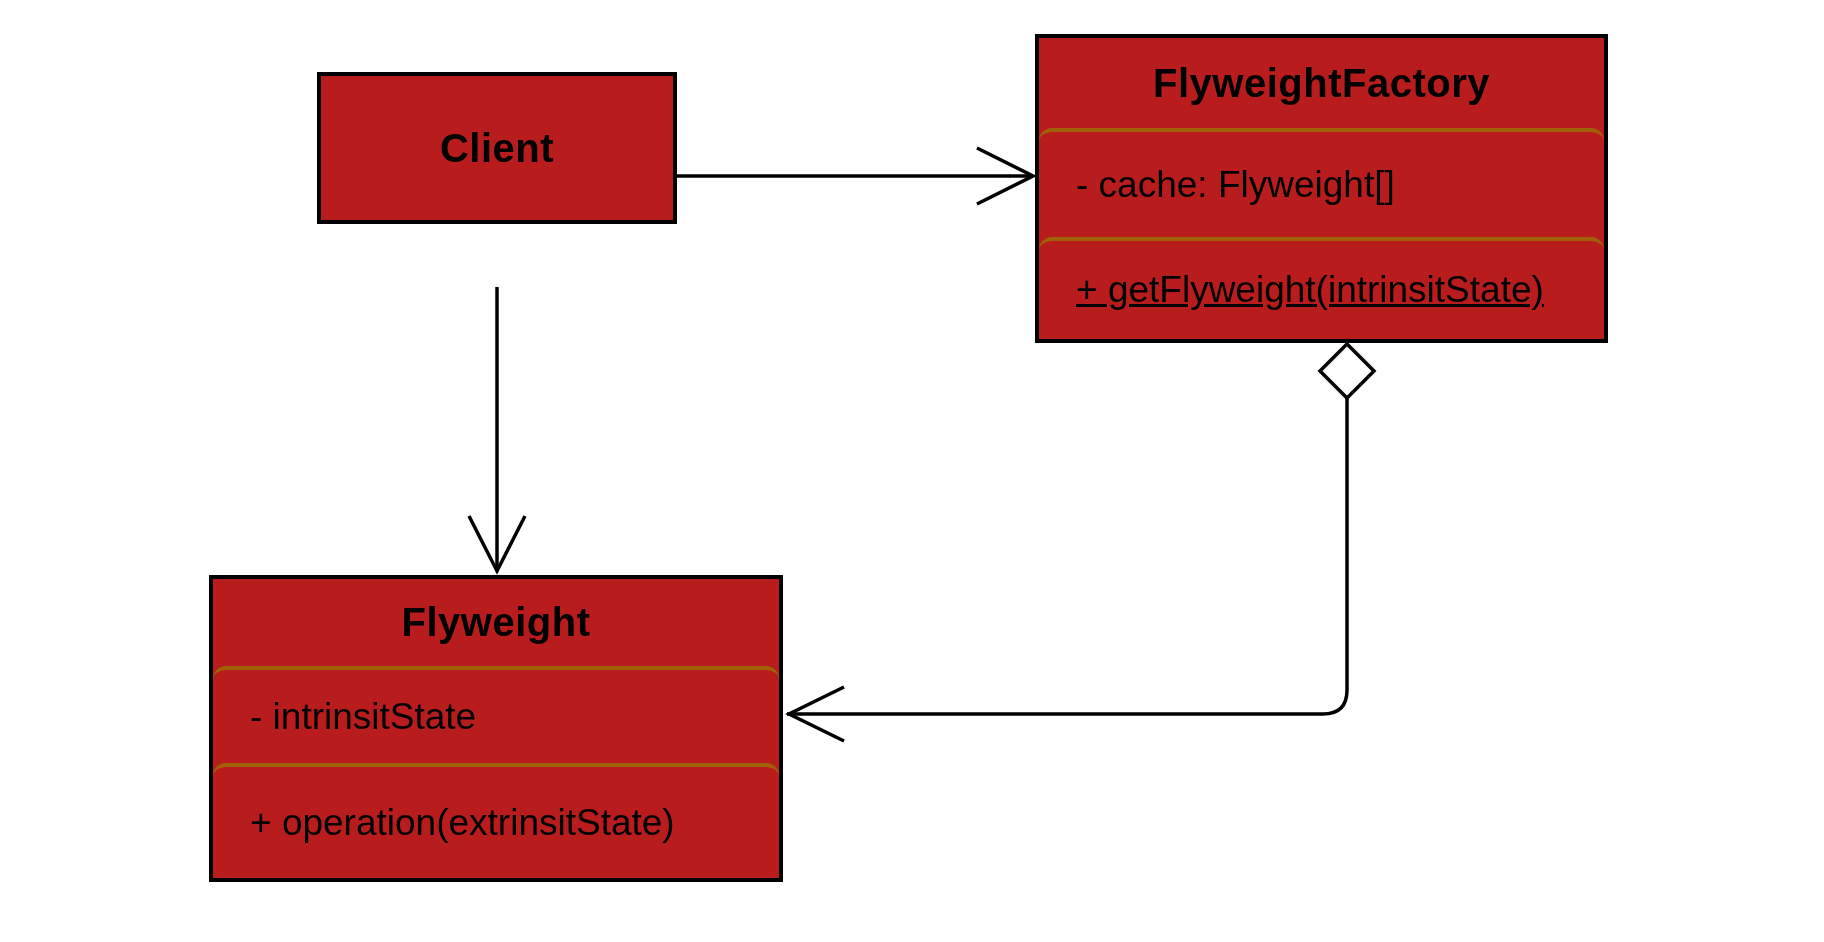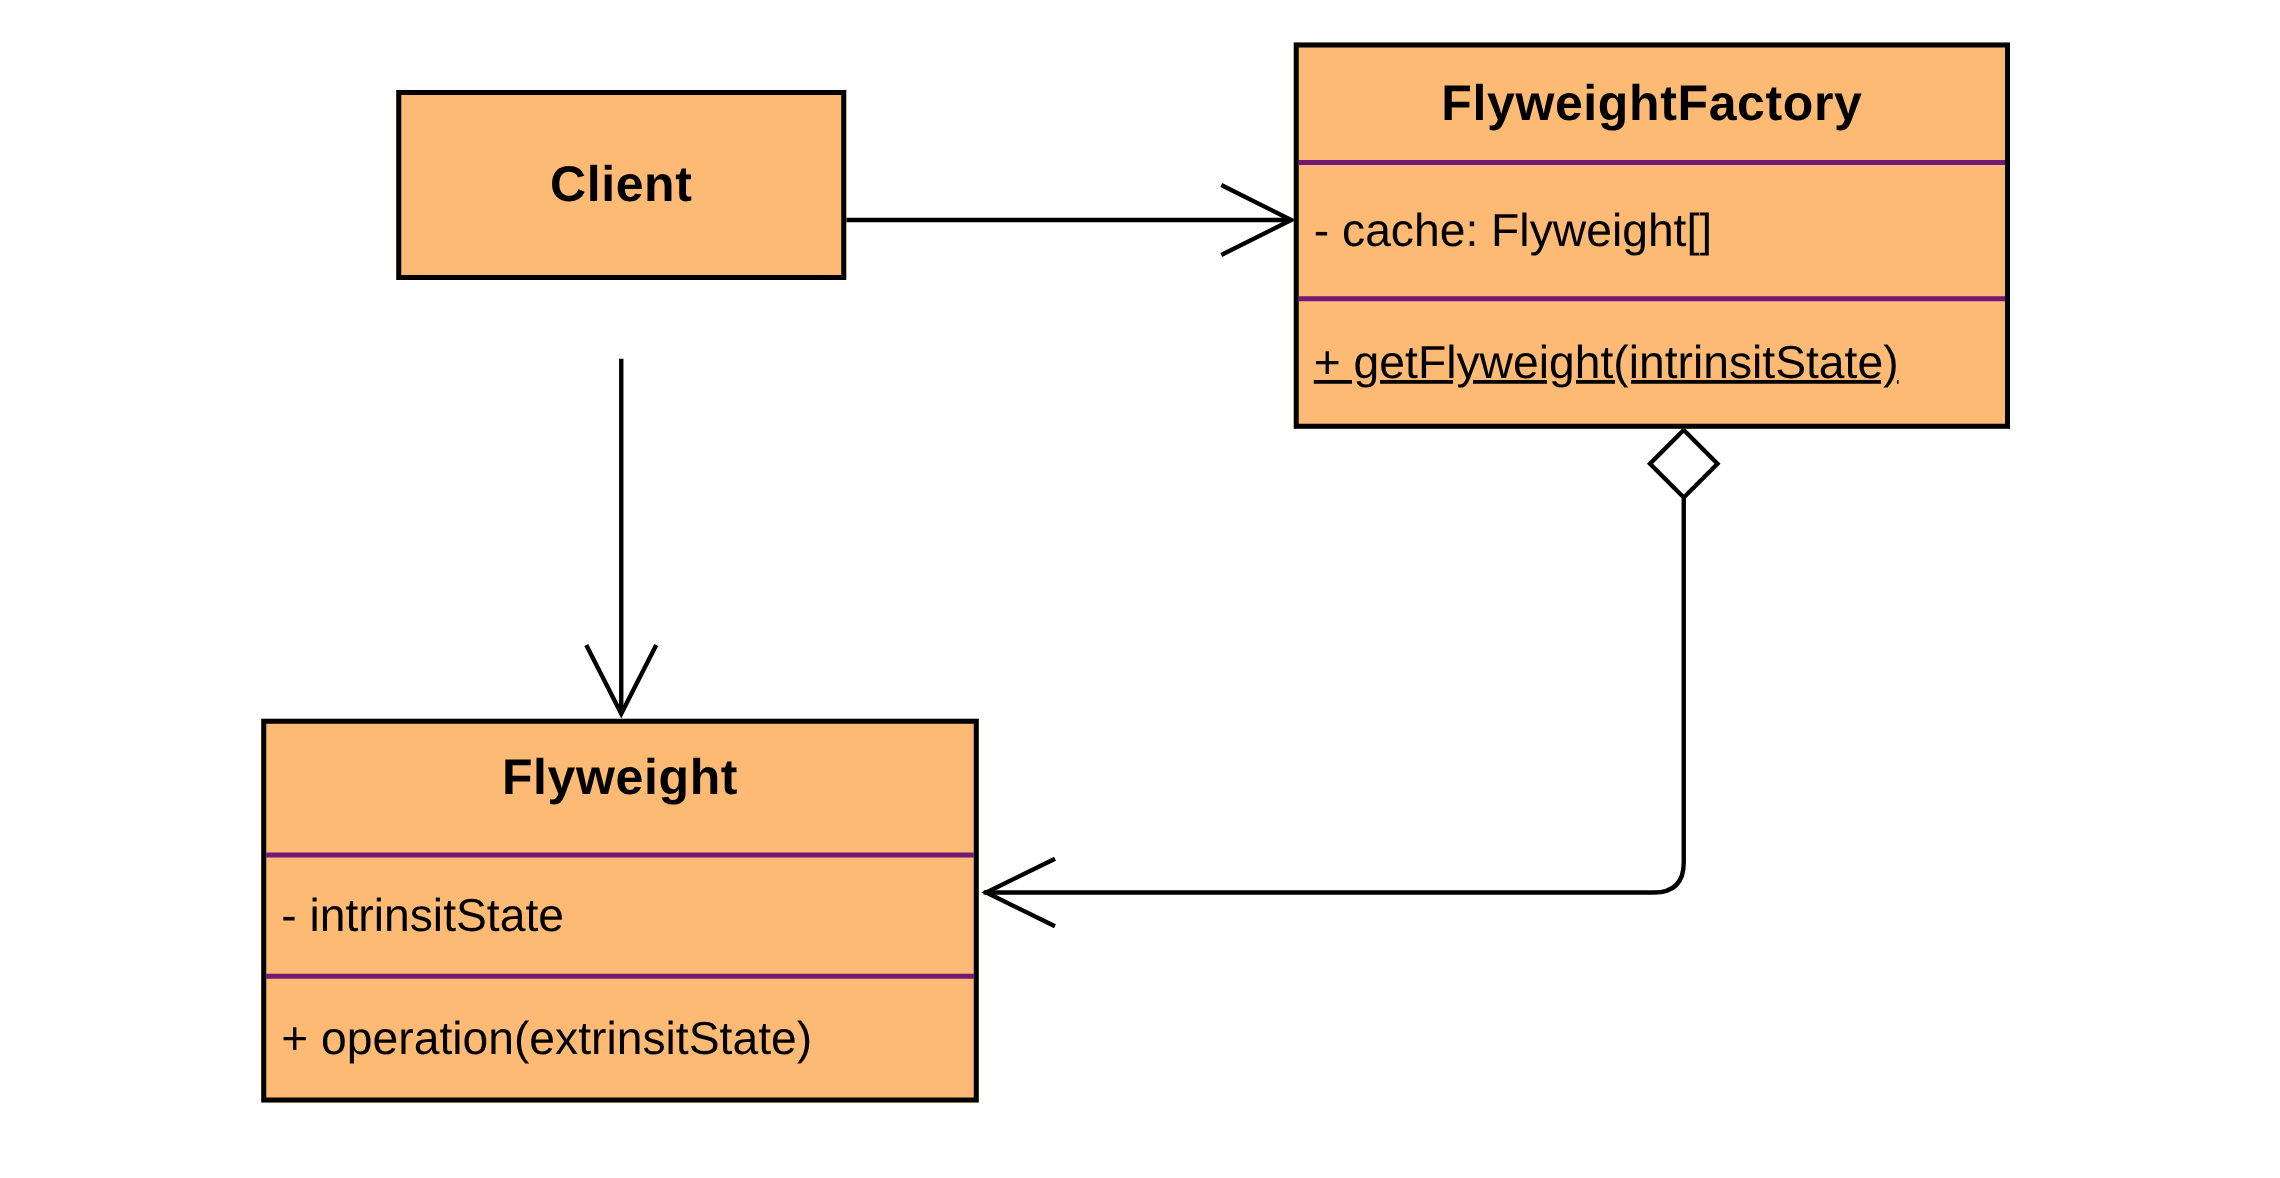--- a/index.html
+++ b/index.html
@@ -14,60 +14,61 @@
   }
   .connectors {
     position: absolute;
     left: 0; top: 0;
     width: 1824px; height: 942px;
   }
   .uml-box {
     position: absolute;
     box-sizing: border-box;
     border: 4px solid #000000;
-    background: #fdba74;
+    background: #b91c1c;
     display: flex;
     flex-direction: column;
   }
   .uml-box .title-row {
     display: flex;
     align-items: center;
     justify-content: center;
     font-weight: bold;
     font-size: 40px;
     letter-spacing: 0.5px;
   }
   .uml-box .member-row {
     display: flex;
     align-items: center;
-    border-top: 4px solid #701a75;
+    border-top: 4px solid #a16207;
     font-size: 37px;
-    padding-left: 12px;
+    padding-left: 37px;
     white-space: nowrap;
     overflow: hidden;
+    border-radius: 13px;
   }
   #client-box {
     left: 317px; top: 72px;
     width: 360px; height: 152px;
     justify-content: center;
   }
   #client-box .title-row { flex: 1; }
   #factory-box {
     left: 1035px; top: 34px;
     width: 573px; height: 309px;
   }
   #factory-box .title-row { height: 90px; }
   #factory-box .attr-row { height: 109px; box-sizing: border-box; }
   #factory-box .method-row { flex: 1; text-decoration: underline; }
   #flyweight-box {
     left: 209px; top: 575px;
     width: 574px; height: 307px;
   }
   #flyweight-box .title-row { height: 87px; border-radius: 30px; }
-  #flyweight-box .attr-row { height: 97px; box-sizing: border-box; margin-top: 16px; }
+  #flyweight-box .attr-row { height: 97px; box-sizing: border-box; }
   #flyweight-box .method-row { flex: 1; }
 </style>
 </head>
 <body>
 
 <div class="canvas">
 
   <svg class="connectors" viewBox="0 0 1824 942" fill="none" stroke="#000000" stroke-width="3.5">
 
     <g>

